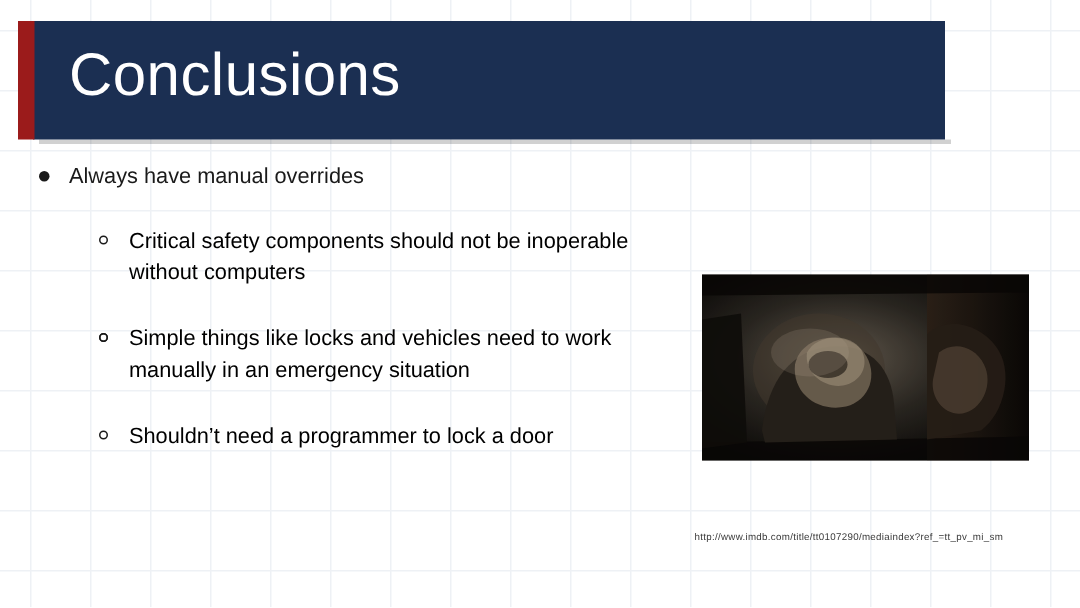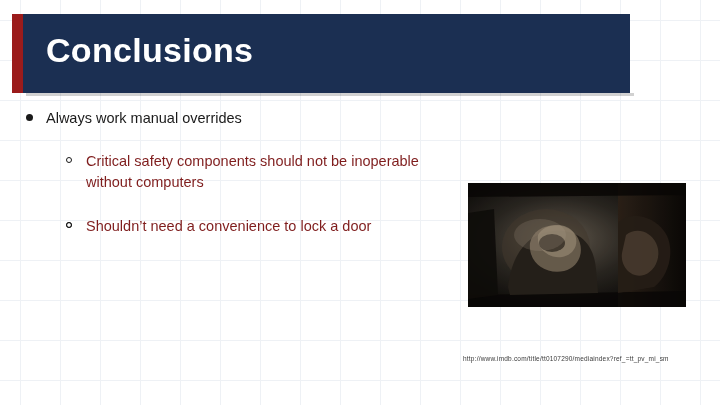--- a/index.html
+++ b/index.html
@@ -63,22 +63,22 @@
     top: 93px;
     width: 608px;
     height: 3px;
     background: rgba(0,0,0,0.18);
   }
   .title {
     position: absolute;
     left: 46px;
     top: 26px;
     color: #ffffff;
-    font-size: 34px;
-    font-weight: 700;
+    font-size: 40px;
+    font-weight: 400;
     letter-spacing: 0.3px;
     line-height: 48px;
     white-space: nowrap;
   }
 
   
   .content {
     position: absolute;
     left: 14px;
     top: 108px;
@@ -102,21 +102,21 @@
     background: #1a1a1a;
   }
   .sub-list {
     margin: 0;
     padding: 0;
     list-style: none;
   }
   .bullet-l2 {
     position: relative;
     padding-left: 72px;
-    color: #7f1d1d;
+    color: #000000;
     font-size: 14.5px;
     line-height: 21px;
     margin-bottom: 9px;
     margin-top: 23px;
   }
   .bullet-l2 .circ {
     position: absolute;
     left: 52px;
     top: 6px;
     width: 6px;
@@ -187,34 +187,38 @@
 
   <div class="header-shadow"></div>
   <div class="header-band"></div>
   <div class="header-accent"></div>
   <div class="title">Conclusions</div>
 
   <div class="content">
 
     <div class="bullet-l1">
       <span class="dot"></span>
-      <span>Always work manual overrides</span>
+      <span>Always have manual overrides</span>
     </div>
 
     <ul class="sub-list">
       <li class="bullet-l2">
         <span class="circ"></span>
         <span>Critical safety components should not be inoperable without computers</span>
       </li>
       <li class="bullet-l2">
         <span class="circ"></span>
       </li>
       <li class="bullet-l2">
         <span class="circ"></span>
-        <span>Shouldn’t need a convenience to lock a door</span>
+        <span>Simple things like locks and vehicles need to work manually in an emergency situation</span>
+      </li>
+      <li class="bullet-l2">
+        <span class="circ"></span>
+        <span>Shouldn’t need a programmer to lock a door</span>
       </li>
     </ul>
 
   </div>
 
   <div class="figure">
     <svg width="218" height="124" viewBox="0 0 218 124" xmlns="http://www.w3.org/2000/svg">
       <defs>
         <radialGradient id="glow" cx="42%" cy="45%" r="60%">
           <stop offset="0%" stop-color="#6d6356"></stop>

